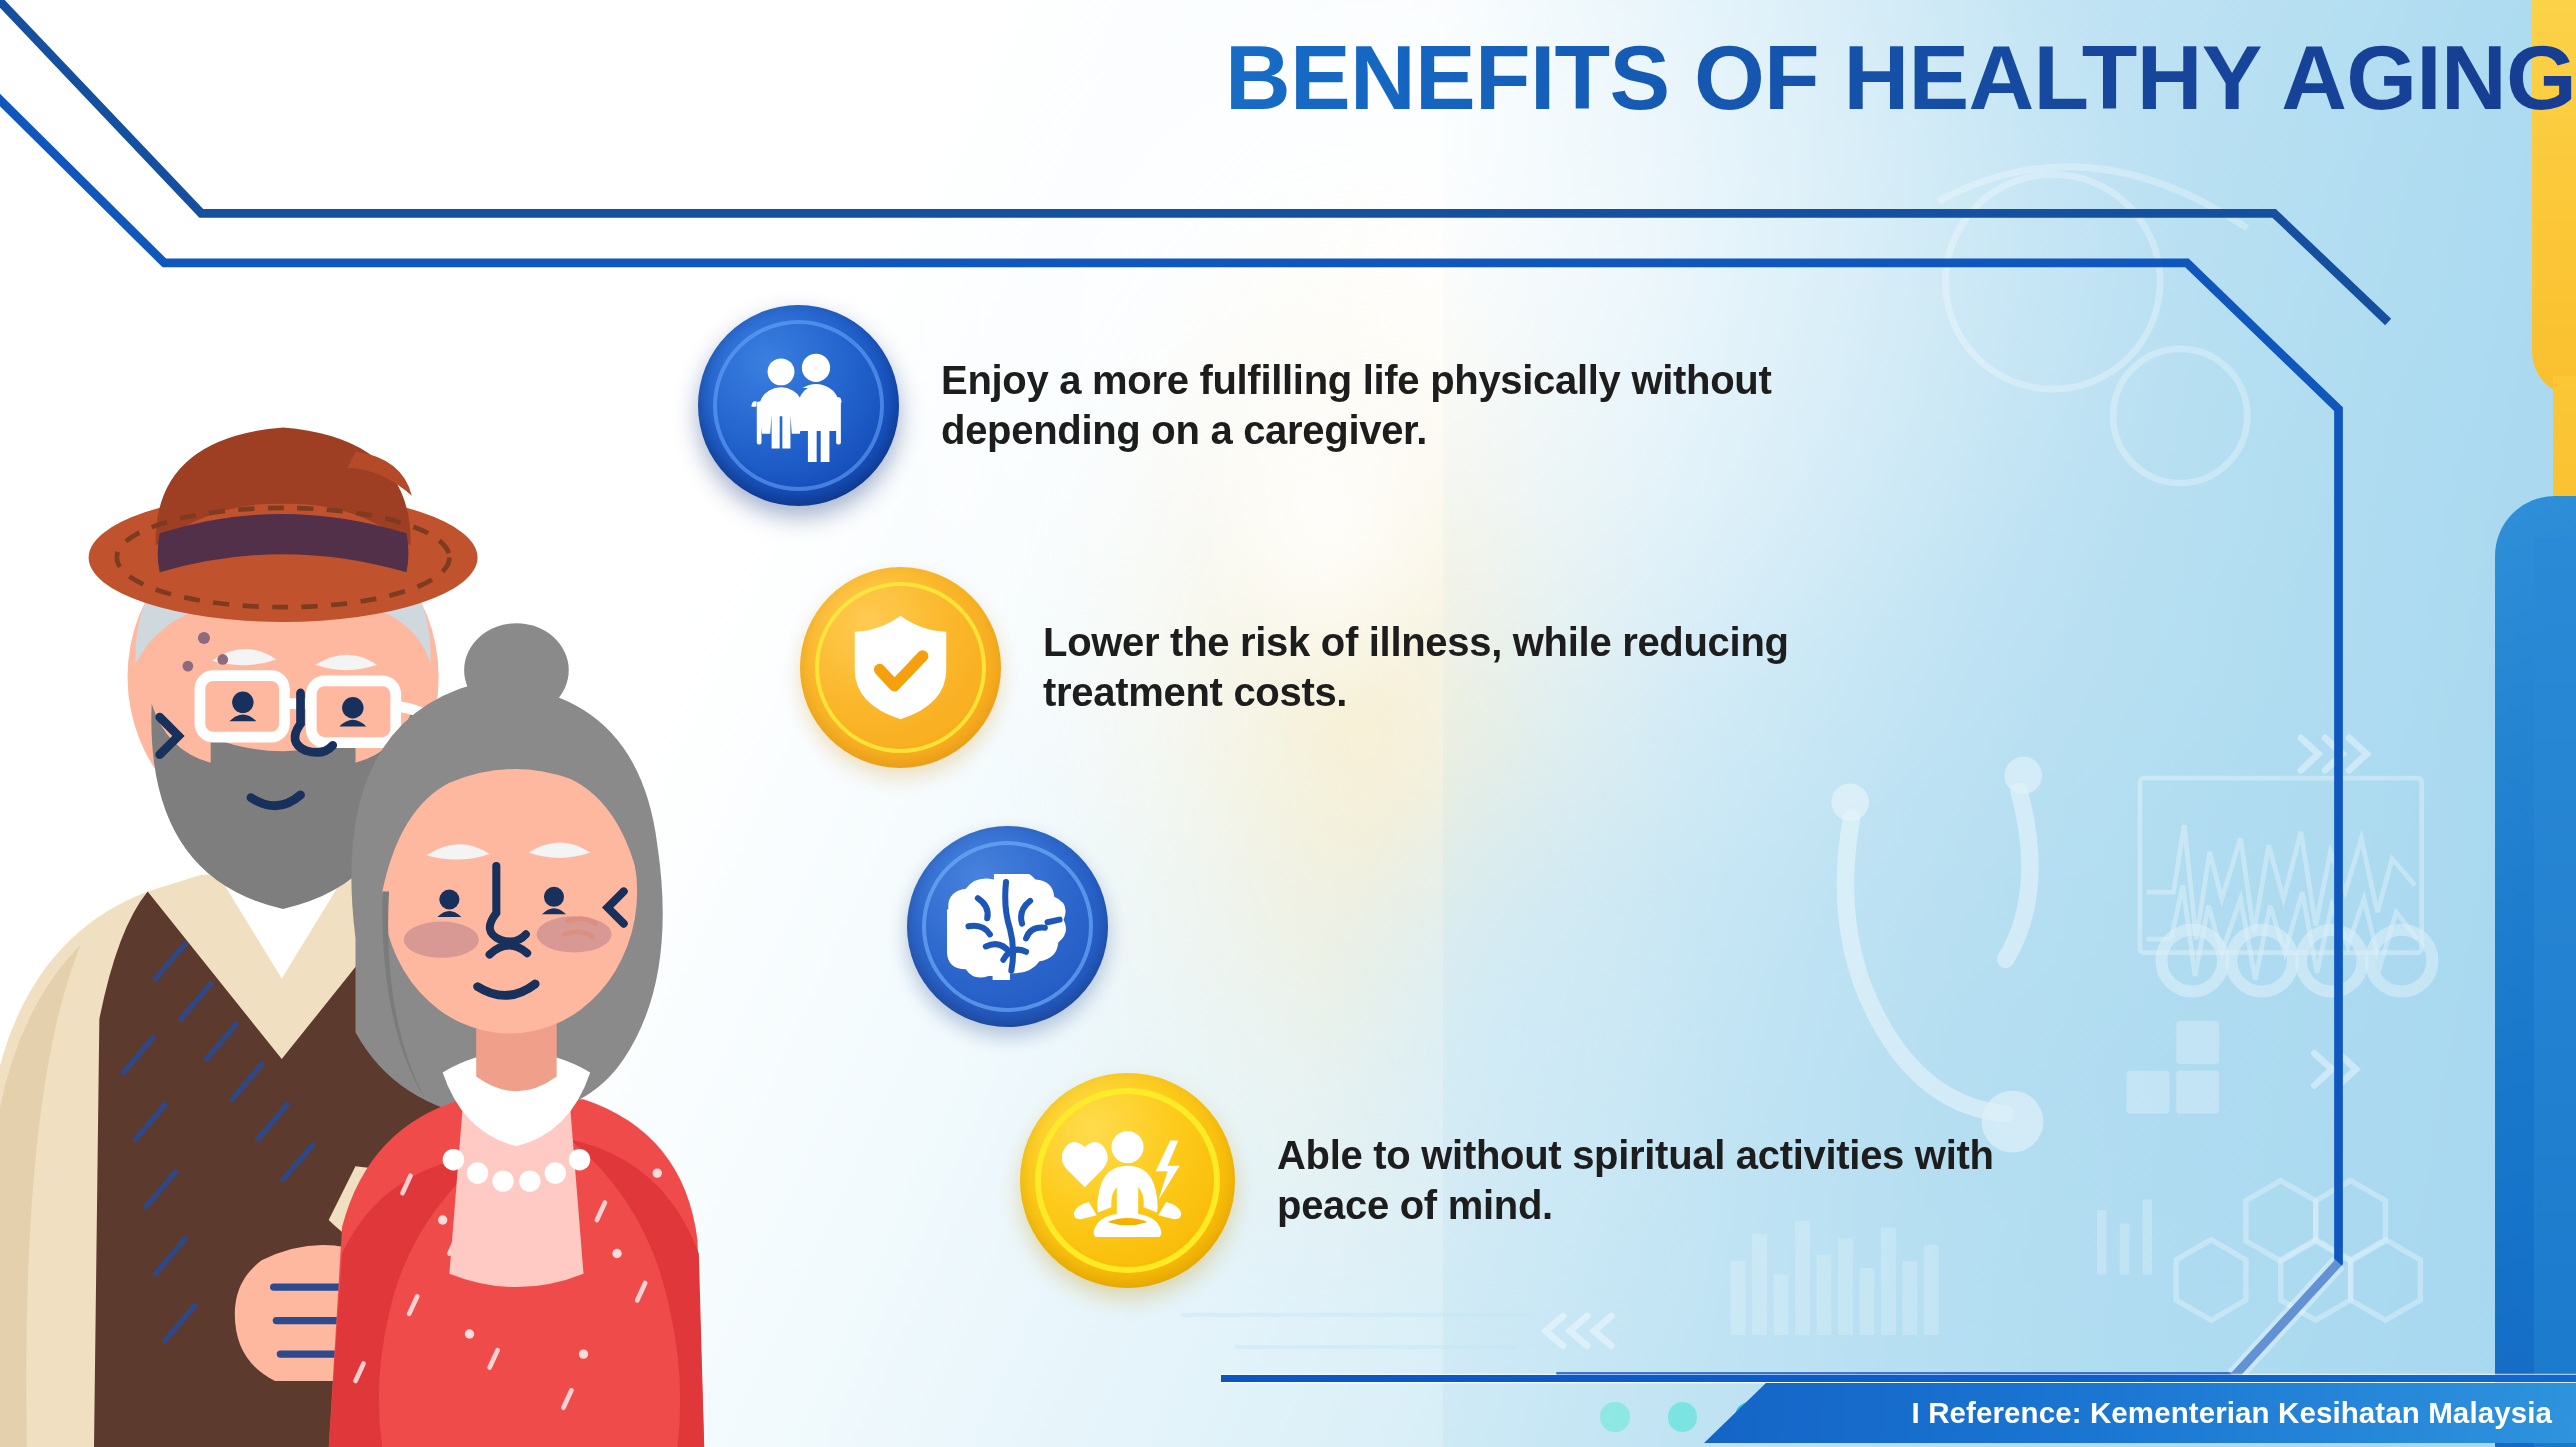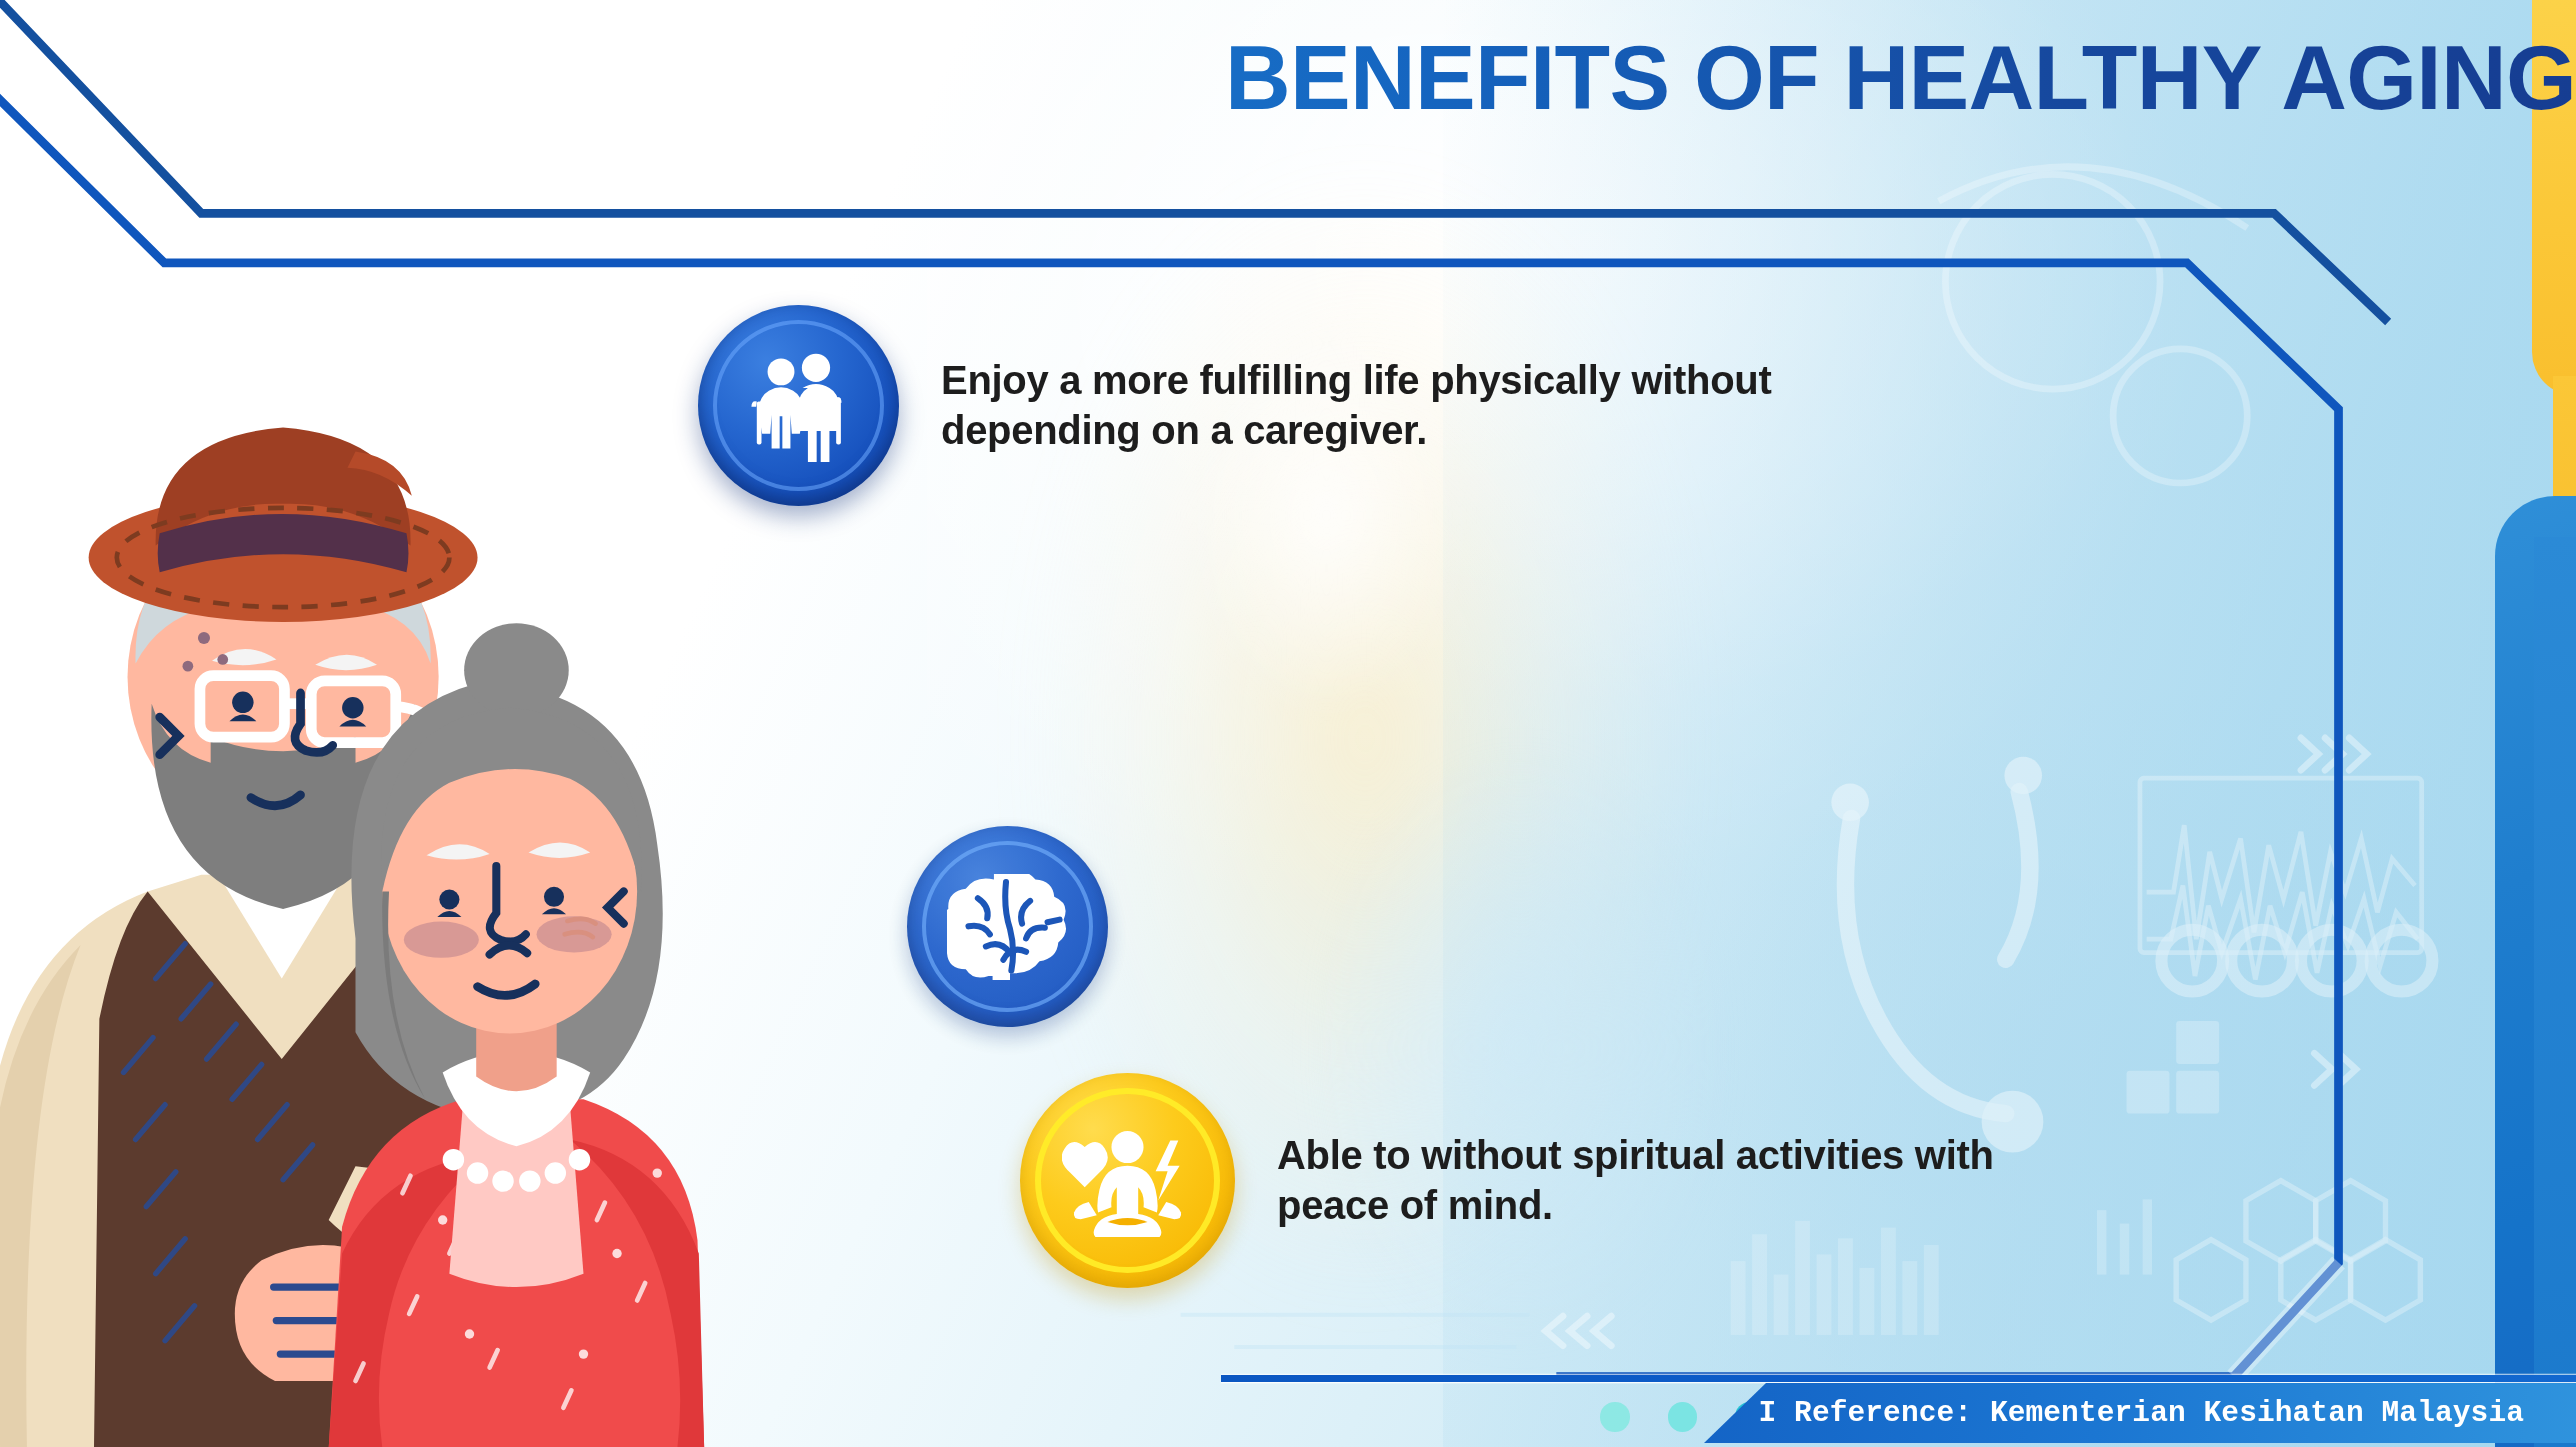--- a/index.html
+++ b/index.html
@@ -140,21 +140,21 @@
   .footer-line{
     position:absolute;left:1221px;top:1375px;width:1355px;height:7.4px;
     background:linear-gradient(90deg,#0b57c2 0%,#0d5ecb 60%,#1268cf 100%);
     box-shadow:0 1.3px 0 rgba(255,255,255,.85), 0 -1.3px 0 rgba(255,255,255,.6);
   }
   .footer-banner{
     position:absolute;left:1704px;top:1383px;width:872px;height:60px;
     background:linear-gradient(95deg,#1464c6 0%,#1b76d2 45%,#2f93dd 100%);
     clip-path:polygon(62px 0, 100% 0, 100% 100%, 0 100%);
     display:flex;align-items:center;justify-content:flex-end;
-    padding-right:52px;box-sizing:border-box;font-family:Liberation Mono, monospace;
+    padding-right:24px;box-sizing:border-box;
   }
   .footer-text{
     color:#ffffff;font-size:29.5px;font-weight:600;letter-spacing:0.1px;white-space:nowrap;
   }
   .dots{position:absolute;left:1600px;top:1402px;display:flex;gap:38px;}
   .dot{width:29.5px;height:29.5px;border-radius:50%;}
   .dot.d0{background:#7fe9e0;opacity:.8;}
   .dot.d1{background:#6fe4df;opacity:.85;}
   .dot.d2{background:#25c2d6;}
   .dot.d3{background:#22bed3;}
@@ -447,20 +447,33 @@
             <circle cx="110" cy="28" r="21"></circle>
             <path d="M90 58 q20 -12 40 0 q14 8 15 28 l-3 36 h-12 v52 h-13 v-52 h-6 v52 h-13 v-52 h-12 l-3 -36 q1 -20 15 -28 z"></path>
             <rect x="140" y="72" width="7" height="70" rx="3"></rect>
             <path d="M140 72 q8 -2 8 8 h-7 z"></path>
           </svg>
         </div>
       </div>
       <div class="benefit-text">Enjoy a more fulfilling life physically without depending on a caregiver.</div>
     </div>
 
+    <div class="row row-1">
+      <div class="coin amber">
+        <div class="disc"></div>
+          <div class="rim"></div>
+        <div class="glyph">
+          <svg width="101" height="109" viewBox="0 0 150 162">
+            <path d="M75 4 q30 22 68 24 v56 q0 52 -68 74 q-68 -22 -68 -74 V28 q38 -2 68 -24 z" fill="#ffffff"></path>
+            <path d="M44 84 l22 24 l42 -44" stroke="#f5a00c" stroke-width="17" fill="none" stroke-linecap="round" stroke-linejoin="round"></path>
+          </svg>
+        </div>
+      </div>
+      <div class="benefit-text">Lower the risk of illness, while reducing treatment costs.</div>
+    </div>
 
     <div class="row row-2">
       <div class="coin blue2">
         <div class="disc"></div>
           <div class="rim"></div>
         <div class="glyph">
           <svg width="122" height="106" viewBox="0 0 182 158">
             <path d="M70 8 q-28 -6 -42 14 q-28 4 -26 30 q-20 12 -10 34 q-12 20 8 32 q2 24 28 24 q12 18 34 10 l6 0 v30 h26 v-34 q30 2 44 -18 q26 -4 28 -28 q18 -14 8 -34 q10 -24 -14 -34 q-2 -24 -28 -26 q-16 -18 -38 -10 q-14 -12 -24 -2 z" fill="#ffffff"></path>
             <g stroke="#1c56b8" stroke-width="9" fill="none" stroke-linecap="round">
               <path d="M88 12 q-4 40 6 70 q8 30 2 62"></path>

